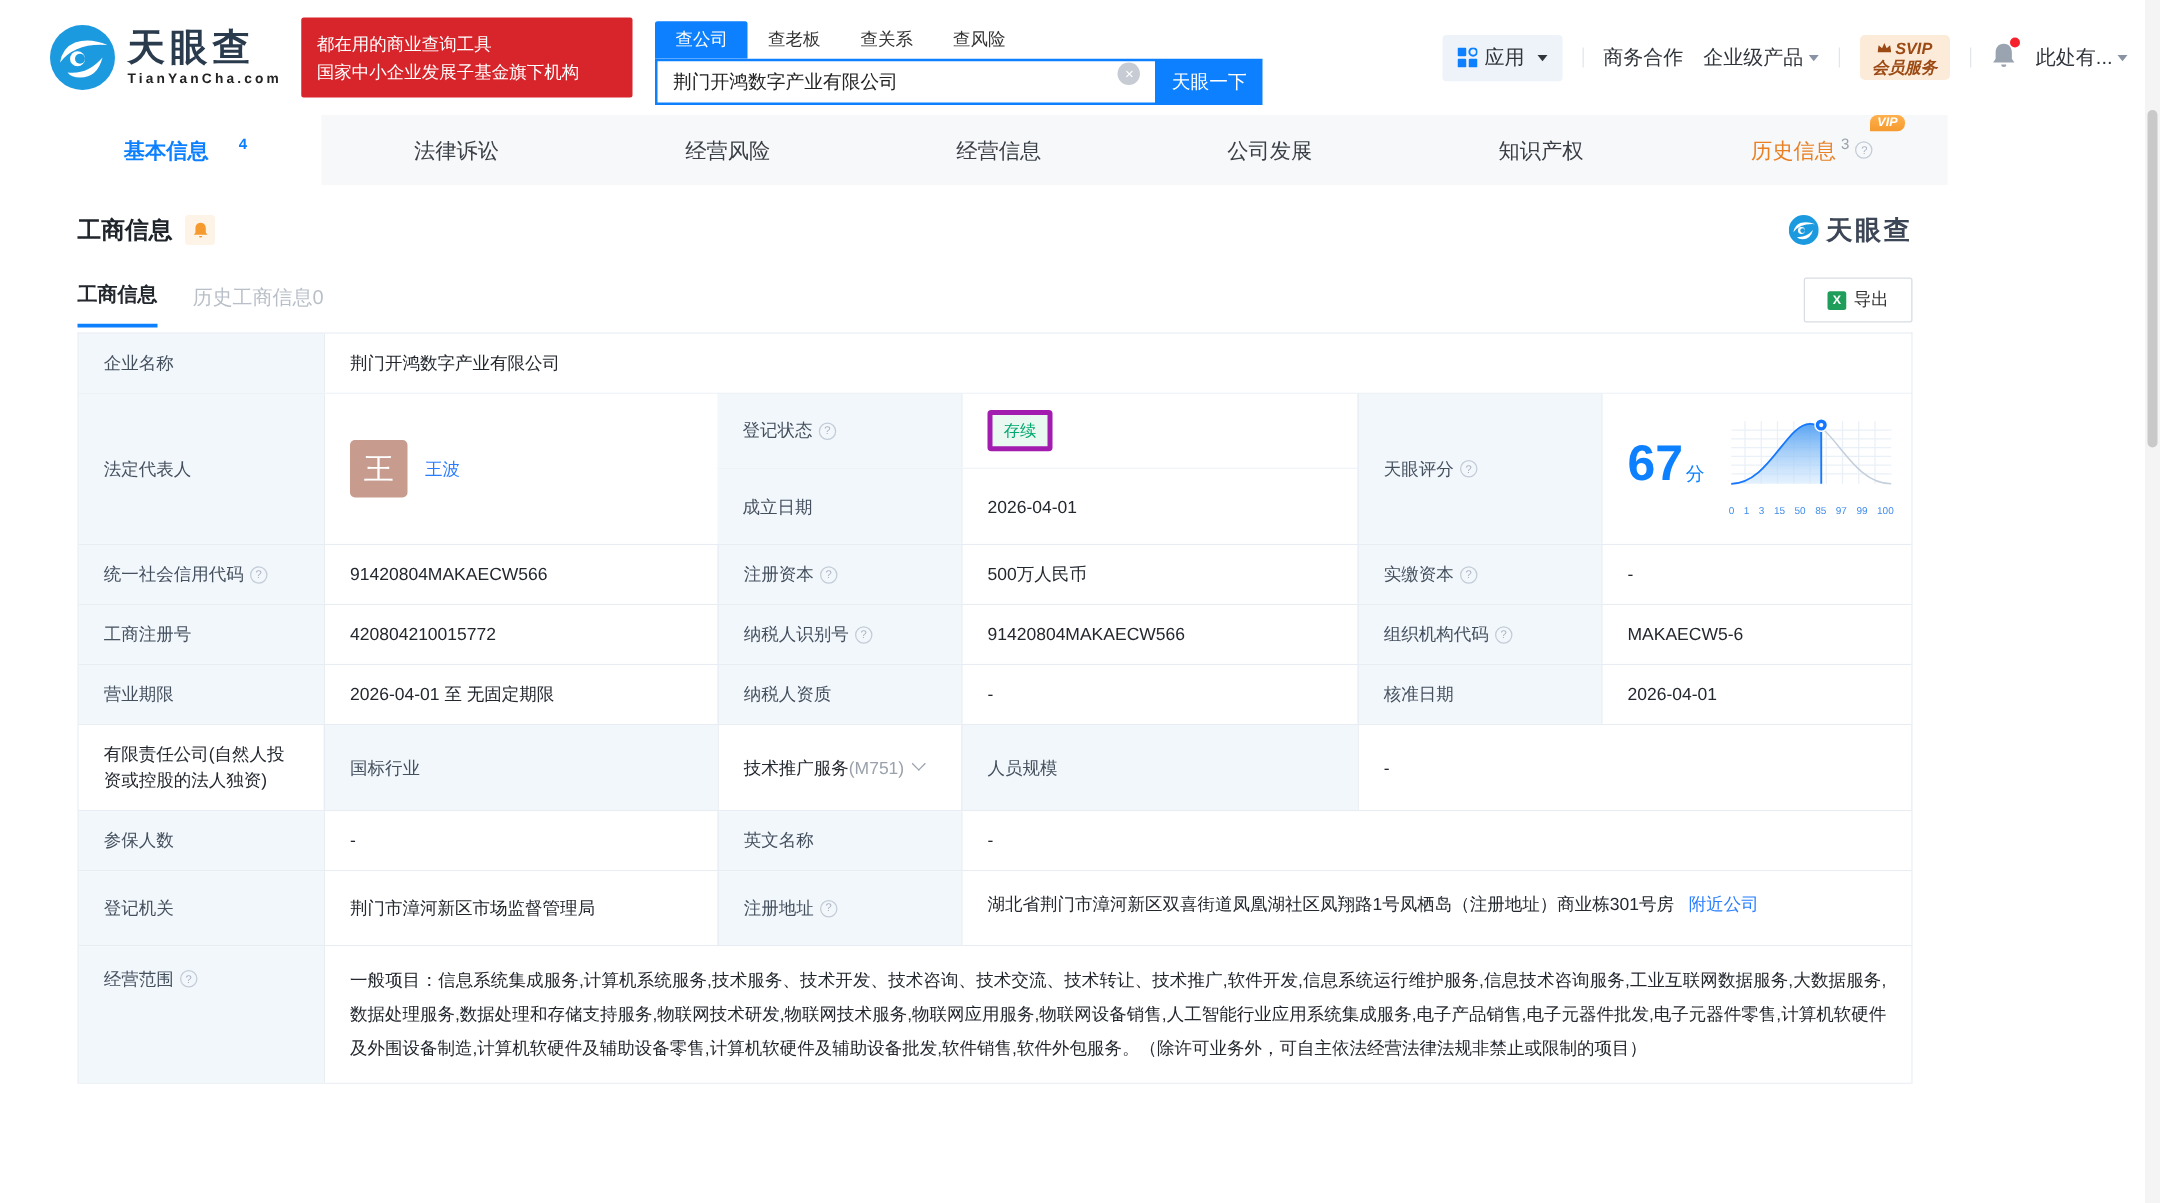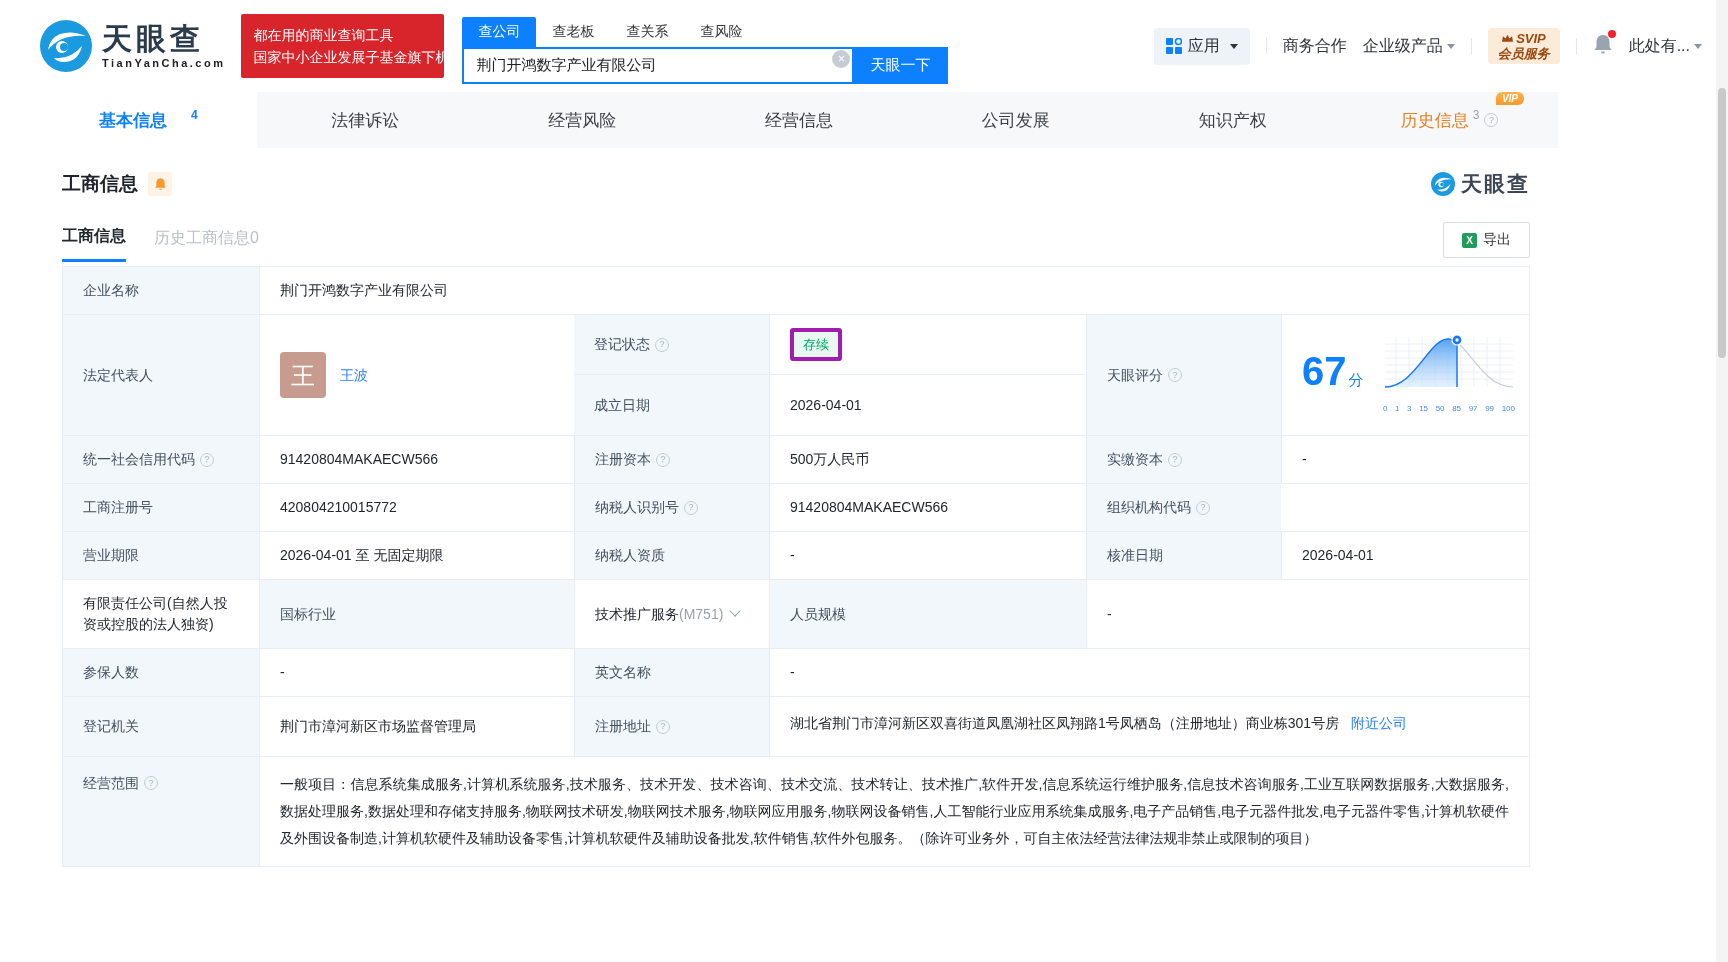--- a/index.html
+++ b/index.html
@@ -5,33 +5,33 @@
   * { margin:0; padding:0; box-sizing:border-box; }
   html,body { width:1728px; height:962px; background:#fff; overflow:hidden;
     font-family:"Liberation Sans","DejaVu Sans",sans-serif; color:#333; }
 
   
   .header { height:92px; display:flex; align-items:center; padding:0 26px 0 40px; background:#fff; }
   .logo { display:flex; align-items:center; gap:10px; }
   .logo-mark { width:52px; height:52px; }
   .logo-txt .cn { font-size:30px; font-weight:bold; color:#2b3b4e; letter-spacing:4px; line-height:30px;}
   .logo-txt .en { font-size:11px; color:#222; letter-spacing:2.5px; font-weight:bold; margin-top:3px;}
-  .banner { margin-left:16px; background:#d7252b; color:#fff; width:203px; padding:10px 12px; border-radius:2px;
+  .banner { margin-left:16px; background:#d7252b; color:#fff; width:265px; padding:10px 12px; border-radius:2px;
     font-size:14px; line-height:22px; text-align:justify; }
   .banner div { display:flex; justify-content:space-between; white-space:nowrap; }
 
   .search { margin-left:18px; width:486px; position:relative; top:4px;}
   .search-tabs { display:flex; }
   .search-tab { font-size:14px; color:#333; padding:6px 16px; cursor:pointer; }
   .search-tab.active { background:#0d80ff; color:#fff; border-radius:2px 2px 0 0; }
   .search-bar { display:flex; height:37px; }
   .search-input { flex:1; border:2px solid #0d80ff; border-right:none; padding:0 34px 0 12px; font-size:15px; color:#222; outline:none; }
   .clear-btn { position:absolute; right:98px; top:33px; width:18px; height:18px; border-radius:50%;
     background:#c7ccd4; color:#fff; font-size:12px; line-height:18px; text-align:center; cursor:pointer;}
-  .search-btn { width:96px; background:#0d80ff; color:#fff; border:none; font-size:15px; cursor:pointer; }
+  .search-btn { width:86px; background:#0d80ff; color:#fff; border:none; font-size:15px; cursor:pointer; }
 
   .hnav { margin-left:auto; display:flex; align-items:center; gap:16px; font-size:16px; color:#30343b; white-space:nowrap; }
   .apps { display:flex; align-items:center; gap:6px; background:#eef3f9; padding:8px 12px; border-radius:3px; cursor:pointer;}
   .caret { width:0; height:0; border-left:4px solid transparent; border-right:4px solid transparent; border-top:5px solid #8a93a3; display:inline-block; margin-left:4px;}
   .divider { width:1px; height:16px; background:#e2e5ea; }
   .hnav-item { cursor:pointer; display:flex; align-items:center;}
   .svip { background:#fcebd9; border-radius:4px; padding:3px 10px; text-align:center; cursor:pointer;
     color:#9c4a14; font-style:italic; font-weight:bold; font-size:13px; line-height:15px; }
   .bell-wrap { position:relative; cursor:pointer; }
   .bell-dot { position:absolute; top:-3px; right:-3px; width:8px; height:8px; background:#f5222d; border-radius:50%; }
@@ -339,20 +339,21 @@
       <div class="cell vc">420804210015772</div>
       <div class="cell lc">
         <span>纳税人识别号</span>
           <span class="qmark">?</span>
       </div>
       <div class="cell vc">91420804MAKAECW566</div>
       <div class="cell lc">
         <span>组织机构代码</span>
           <span class="qmark">?</span>
       </div>
+      <div class="cell vc">MAKAECW5-6</div>
     </div>
 
     <div class="row">
       <div class="cell lc">营业期限</div>
       <div class="cell vc">2026-04-01 至 无固定期限</div>
       <div class="cell lc">纳税人资质</div>
       <div class="cell vc">-</div>
       <div class="cell lc">核准日期</div>
       <div class="cell vc">2026-04-01</div>
     </div>

